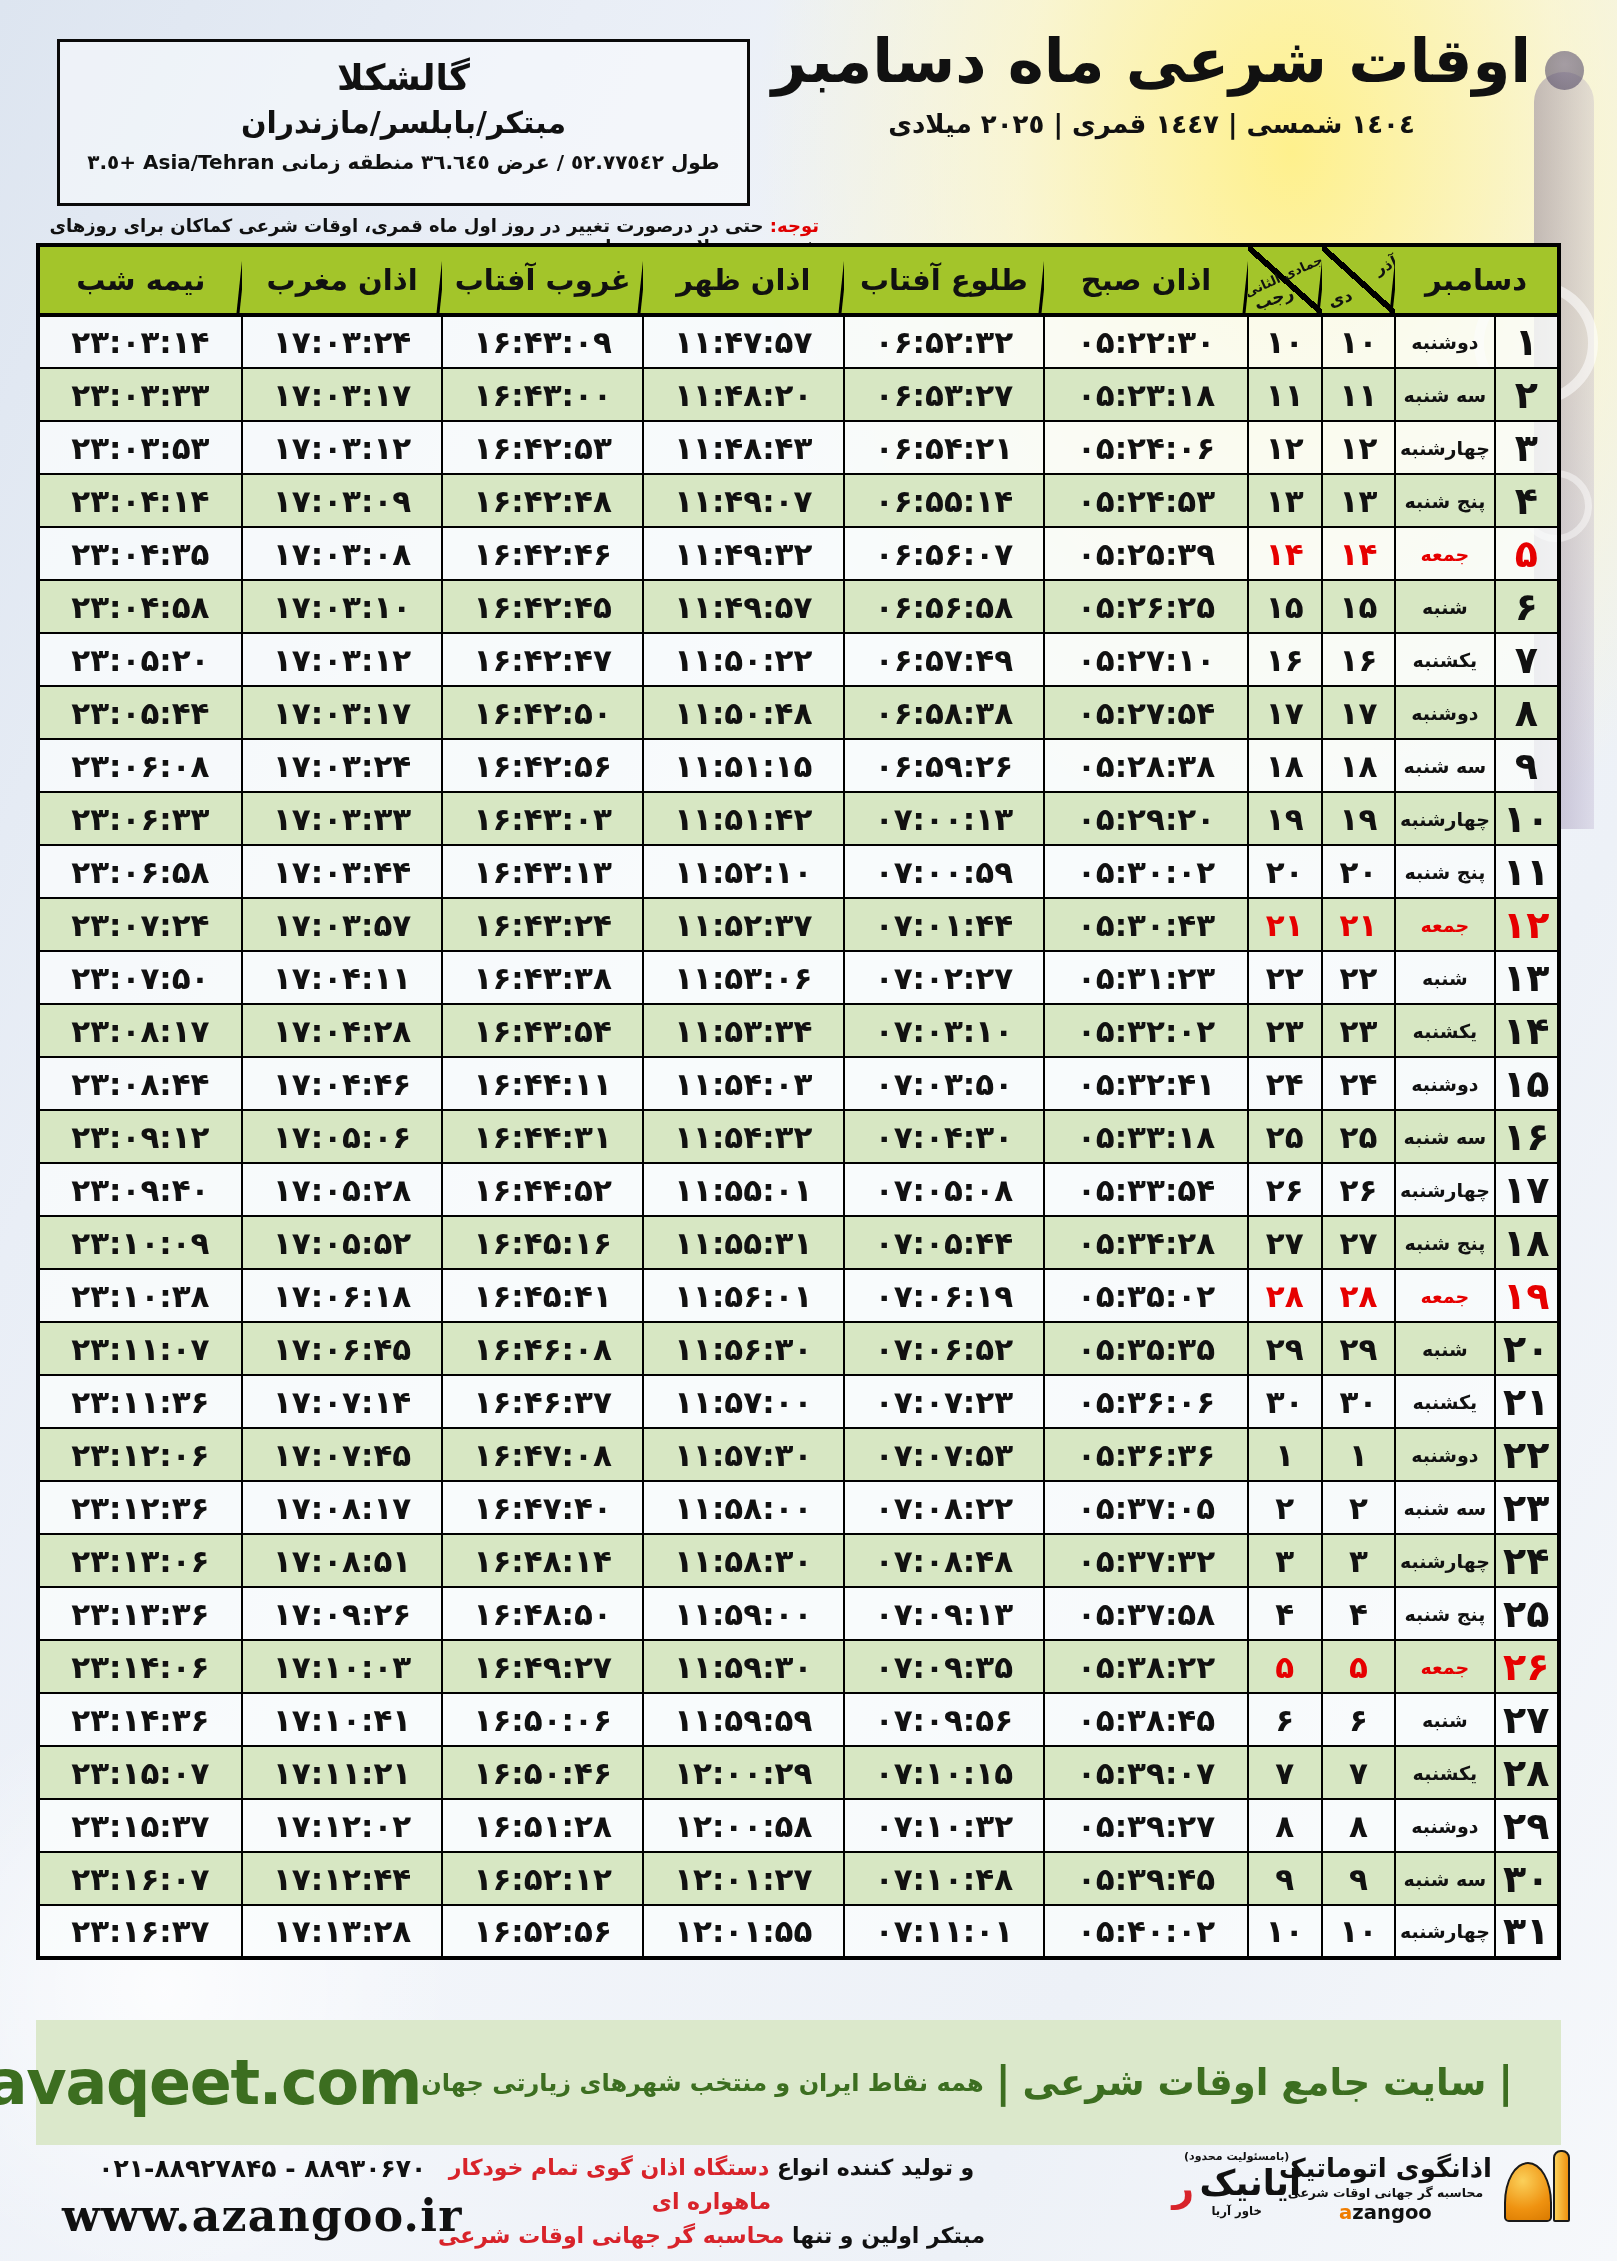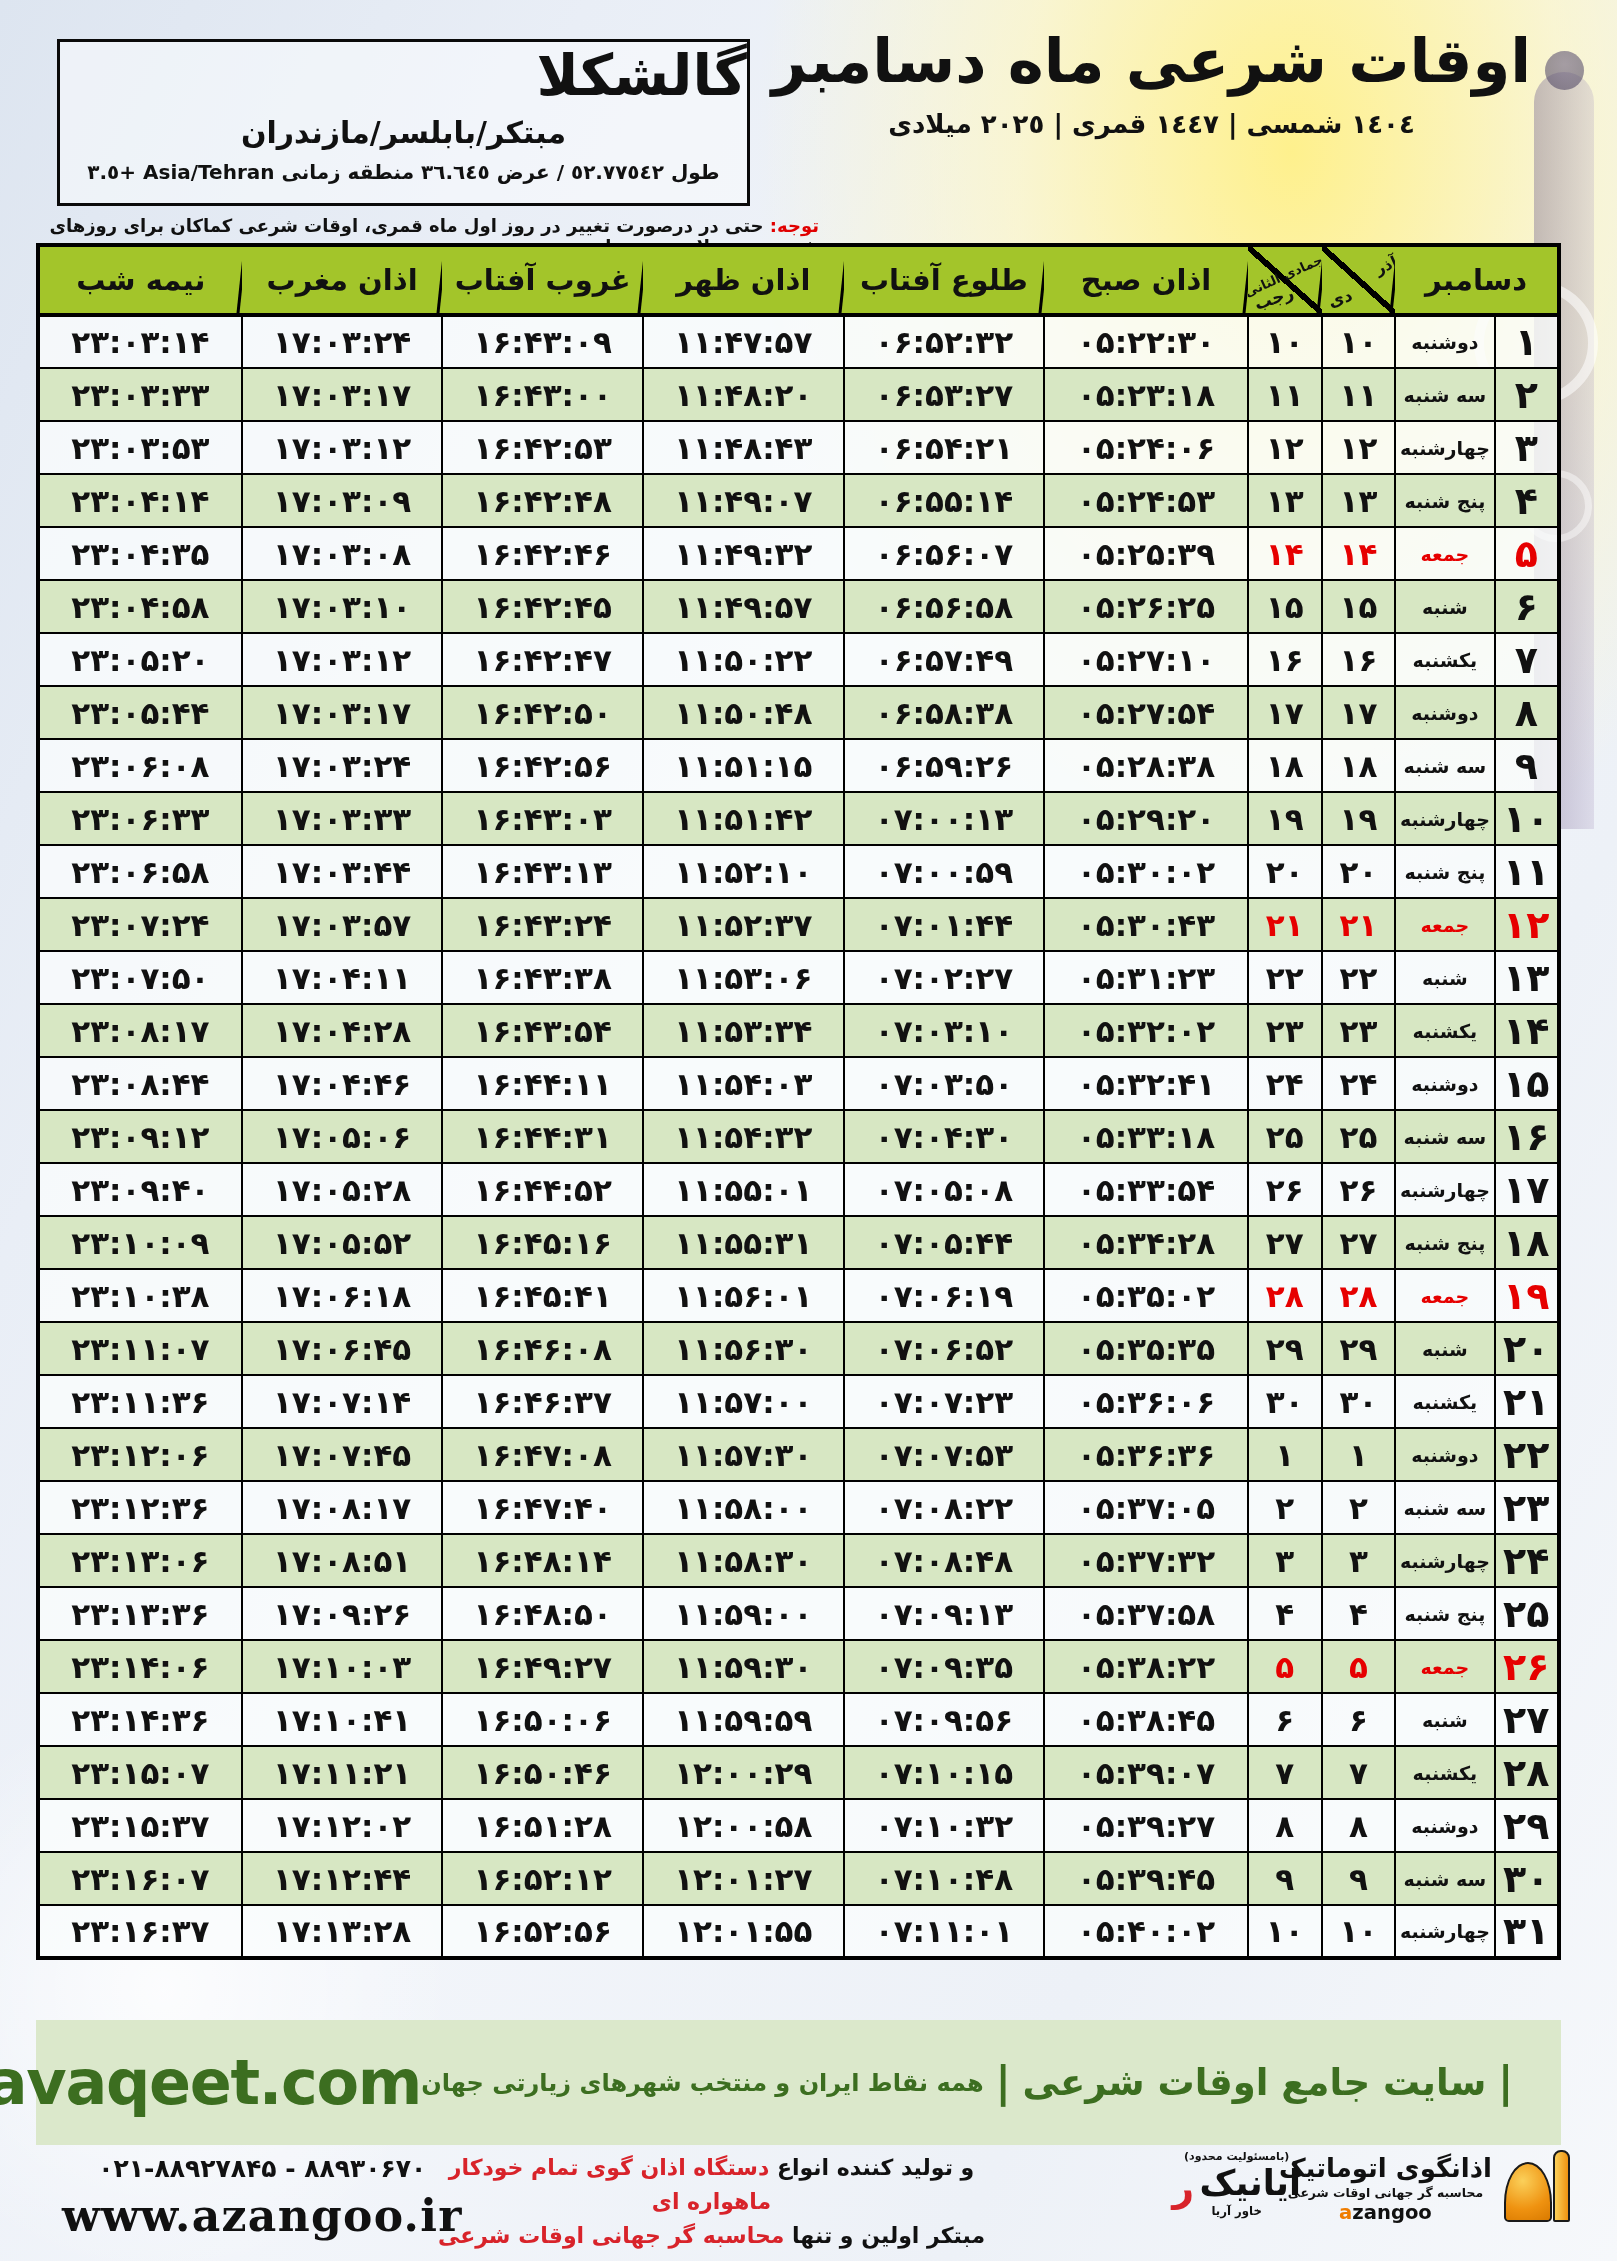--- a/index.html
+++ b/index.html
@@ -20,21 +20,21 @@
     background: radial-gradient(circle at 50% 35%, #6d6283, #4c445f); border-radius:50%; }
   .swirl1 { left:1474px; top:281px; width:124px; height:124px; border:10.4px solid rgba(255,255,255,.55); border-radius:50%; }
   .swirl2 { left:1520px; top:470px; width:72px; height:72px; border:7.8px solid rgba(255,255,255,.45); border-radius:50%; }
   .glow-left { left:-130px; top:1696px; width:587px; height:587px;
     background: radial-gradient(circle, rgba(255,255,255,.8), rgba(255,255,255,0) 70%); }
   .content { position:relative; z-index:2; }
 
   
   .loc-box { position:absolute; left:57px; top:39px; width:693px; height:167px;
     border:3.3px solid #0a0a0a; background:rgba(250,252,254,.55); text-align:center; }
-  .loc-title { font-size:57px; font-weight:bold; margin-top:0;text-align:right; }
+  .loc-title { font-size:36px; font-weight:bold; margin-top:15px; }
   .loc-region { font-size:30px; font-weight:bold; margin-top:6.5px; }
   .loc-coords { font-size:20px; font-weight:bold; margin-top:10.4px; }
 
   .main-head { position:absolute; right:62px; top:25px; width:809px; text-align:center; }
   .main-title { font-size:61px; font-weight:bold; white-space:nowrap; }
   .main-sub { font-size:29px; font-weight:bold; margin-top:9px; white-space:nowrap; }
   .main-years { font-size:26px; font-weight:bold; margin-top:13px; }
 
   .notice { position:absolute; left:36px; top:215px; width:783px; font-size:18px; font-weight:bold; text-align:right; }
   .notice .red { color:#e00000; }

